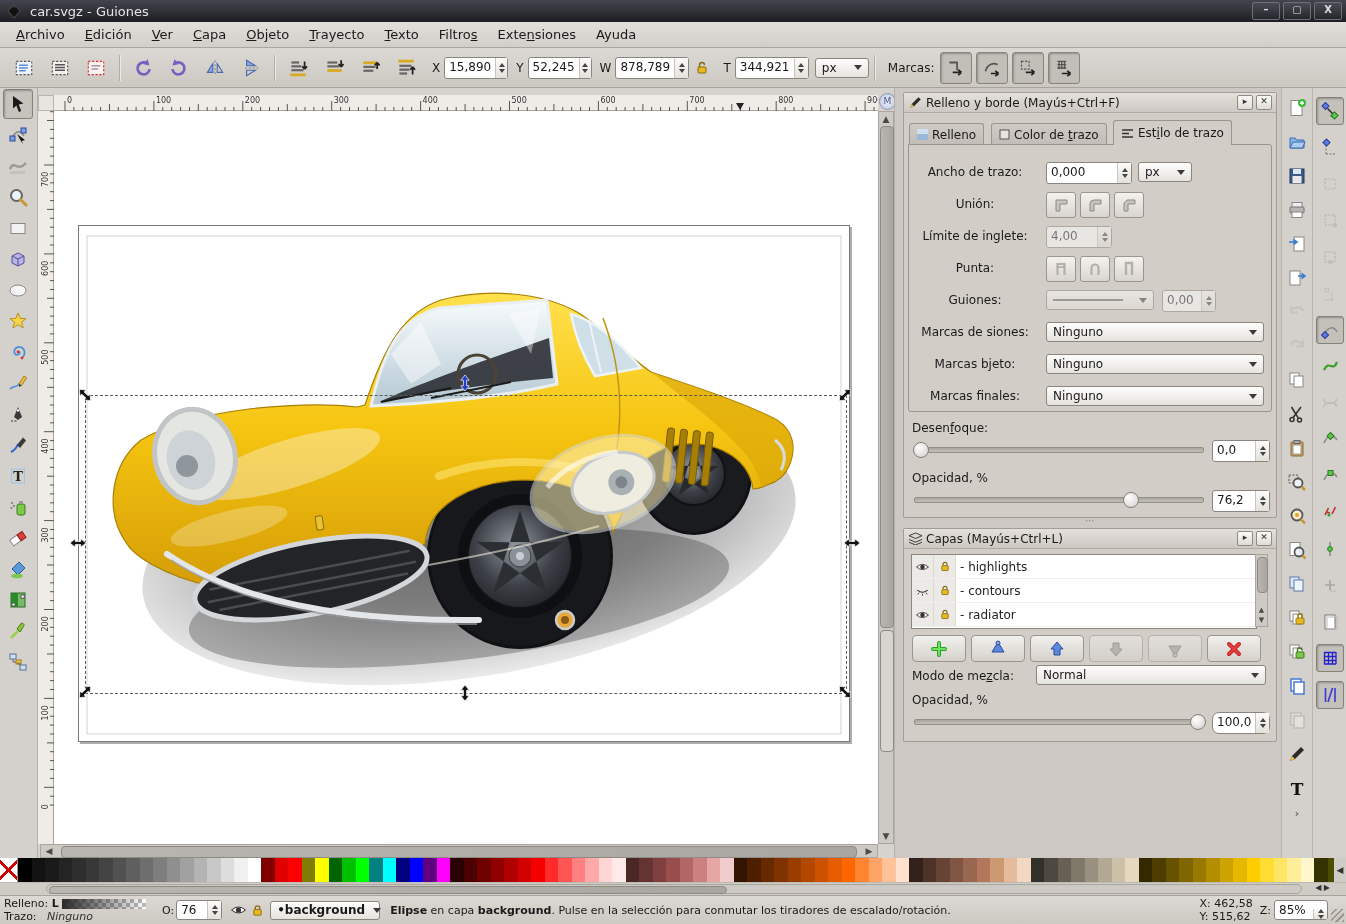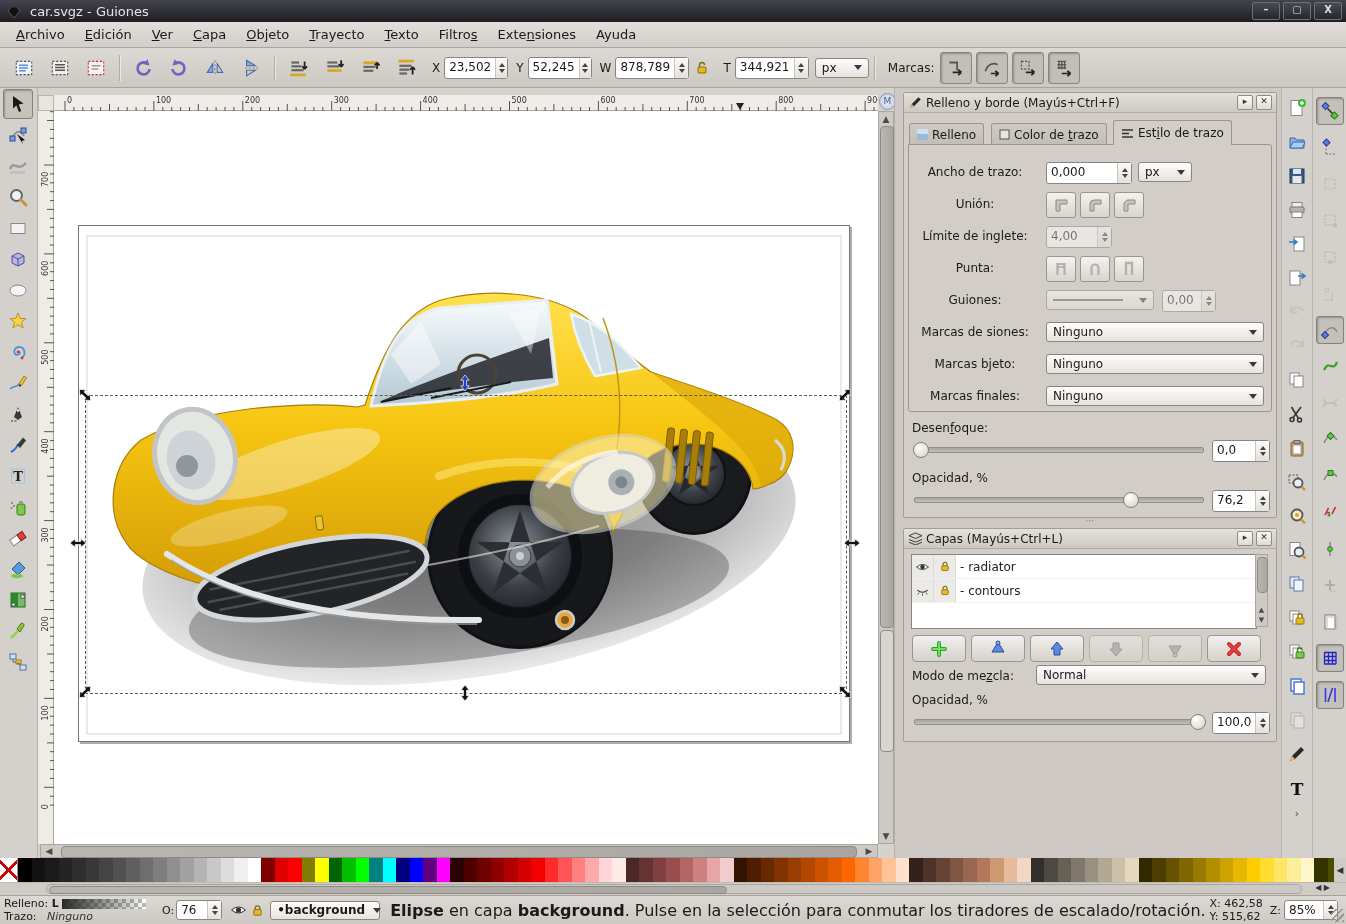--- a/index.html
+++ b/index.html
@@ -212,21 +212,21 @@
             <rect x="3" y="2.5" width="14" height="2.5" fill="#d8a820"></rect>
             <rect x="4" y="7" width="11" height="2" fill="#666"></rect>
             <rect x="4" y="10.5" width="9" height="2" fill="#666"></rect>
             <rect x="4" y="14" width="7" height="2" fill="#666"></rect>
             <path d="M16 16 v-7 M16 9 l-2.2 2.6 M16 9 l2.2 2.6" stroke="#222" stroke-width="1.6" fill="none"></path>
           </svg>
         </div>
       </span>
     <span class="flabel">X</span>
     <span class="spin" style="width:62px">
-        <span class="v">23,502</span>
+        <span class="v">15,890</span>
         <span class="a">
           <i class="up"></i>
           <i class="dn"></i>
         </span>
       </span>
     <span class="flabel">Y</span>
     <span class="spin" style="width:62px">
         <span class="v">52,245</span>
         <span class="a">
           <i class="up"></i>
@@ -771,37 +771,52 @@
               <path d="M1 7 Q8 1 15 7 Q8 13 1 7 Z" fill="#fff" stroke="#333"></path>
               <circle cx="8" cy="7" r="2.6" fill="#333"></circle>
             </svg>
           </span>
           <span class="lcell">
             <svg width="12" height="13" viewBox="0 0 14 16">
               <rect x="3" y="7" width="8" height="6" rx="1" fill="#e8b820" stroke="#8a6a10"></rect>
               <path d="M4.5 7 V5.5 a2.5 2.5 0 0 1 5 0 V7" fill="none" stroke="#8a6a10" stroke-width="1.4"></path>
             </svg>
           </span>
-          <span class="lname">- radiator</span>
+          <span class="lname">- highlights</span>
         </div>
         <div class="lrow">
           <span class="lcell">
             <svg width="15" height="12" viewBox="0 0 16 14">
               <path d="M2 6 Q8 11 14 6" fill="none" stroke="#333" stroke-width="1.3"></path>
               <path d="M4 9 l-1.5 2 M8 10 v2.4 M12 9 l1.5 2" stroke="#333"></path>
             </svg>
           </span>
           <span class="lcell">
             <svg width="12" height="13" viewBox="0 0 14 16">
               <rect x="3" y="7" width="8" height="6" rx="1" fill="#e8b820" stroke="#8a6a10"></rect>
               <path d="M4.5 7 V5.5 a2.5 2.5 0 0 1 5 0 V7" fill="none" stroke="#8a6a10" stroke-width="1.4"></path>
             </svg>
           </span>
           <span class="lname">- contours</span>
         </div>
+        <div class="lrow">
+          <span class="lcell">
+            <svg width="15" height="12" viewBox="0 0 16 14">
+              <path d="M1 7 Q8 1 15 7 Q8 13 1 7 Z" fill="#fff" stroke="#333"></path>
+              <circle cx="8" cy="7" r="2.6" fill="#333"></circle>
+            </svg>
+          </span>
+          <span class="lcell">
+            <svg width="12" height="13" viewBox="0 0 14 16">
+              <rect x="3" y="7" width="8" height="6" rx="1" fill="#e8b820" stroke="#8a6a10"></rect>
+              <path d="M4.5 7 V5.5 a2.5 2.5 0 0 1 5 0 V7" fill="none" stroke="#8a6a10" stroke-width="1.4"></path>
+            </svg>
+          </span>
+          <span class="lname">- radiator</span>
+        </div>
       </div>
     <div class="abs sb-track" style="left:351px;top:25px;width:13px;height:73px;">
       <div class="sb-thumb" style="left:1px;top:2px;width:9px;height:34px;"></div>
       <div class="sb-arrow" style="left:0;bottom:12px;width:11px;font-size:7px;line-height:8px;">▲</div>
       <div class="sb-arrow" style="left:0;bottom:2px;width:11px;font-size:7px;line-height:8px;">▼</div>
     </div>
     <span id="layer-btns"><div class="lbtn" style="left: 8px; top: 106px;">
           <svg width="20" height="20" viewBox="0 0 20 20">
             <path d="M10 4 v12 M4 10 h12" stroke="#2aa02a" stroke-width="4" stroke-linecap="round"></path>
             <path d="M10 4 v12 M4 10 h12" stroke="#6ee05a" stroke-width="2" stroke-linecap="round"></path>
@@ -831,21 +846,21 @@
           </svg>
         </div></span>
     <span class="abs" style="left:8px;top:140px;font-size:12px;">Modo de me<span class="u">z</span>cla:</span>
     <span class="dd abs" style="left:132px;top:136px;width:230px;box-sizing:border-box;">
         <span>Normal</span>
       </span>
     <span class="abs" style="left:8px;top:164px;font-size:12px;">Opacidad, %</span>
     <div class="slider" style="left:10px;top:190px;width:288px;">
       <div class="knob" id="lop-knob" style="left: calc(100% - 13px);"></div>
     </div>
-    <span class="spin abs" style="left:308px;top:183px;width:56px;">
+    <span class="spin abs" style="left:308px;top:183px;width:56px;border-radius:7px;">
         <span class="v">100,0</span>
         <span class="a">
           <i class="up"></i>
           <i class="dn"></i>
         </span>
       </span>
   </div>
 
   <div id="cmdcol" class="abs">
       <div class="colbtn" style="margin: 6px auto 5px;">
@@ -1219,27 +1234,27 @@
         <path d="M1 7 Q8 1 15 7 Q8 13 1 7 Z" fill="#fff" stroke="#333"></path>
         <circle cx="8" cy="7" r="2.6" fill="#333"></circle>
       </svg>
     <svg width="13" height="15" viewBox="0 0 14 16" style="margin-left:4px">
         <rect x="3" y="7" width="8" height="6" rx="1" fill="#e8b820" stroke="#8a6a10"></rect>
         <path d="M4.5 7 V5.5 a2.5 2.5 0 0 1 5 0 V7" fill="none" stroke="#8a6a10" stroke-width="1.4"></path>
       </svg>
     <span class="dd" style="width:110px;height:19px;margin-left:6px;font-weight:bold;text-align:right;">
         <span>•background</span>
       </span>
-    <span id="status-message" style="flex:1;margin-left:10px;font-size:16px;white-space:nowrap;overflow:hidden;"><b>Elipse</b> en capa <b>background</b>. Pulse en la selección para conmutar los tiradores de escalado/rotación.</span>
+    <span id="status-message" style="flex:1;margin-left:10px;font-size:11px;white-space:nowrap;overflow:hidden;"><b>Elipse</b> en capa <b>background</b>. Pulse en la selección para conmutar los tiradores de escalado/rotación.</span>
     <div style="display:flex;flex-direction:column;line-height:13px;margin-right:4px;">
       <span><span>X:</span> <span>462,58</span></span>
       <span><span>Y:</span> <span>515,62</span></span>
     </div>
     <span style="margin:0 3px;">Z:</span>
-    <span class="spin" style="width:52px;height:18px;margin-right:4px;">
+    <span class="spin" style="width:52px;height:18px;margin-right:14px;align-items:flex-end;">
         <span class="v">85%</span>
         <span class="a">
           <i class="up"></i>
           <i class="dn"></i>
         </span>
       </span>
   </div>
   <div id="grip"></div>
 </div>
 

